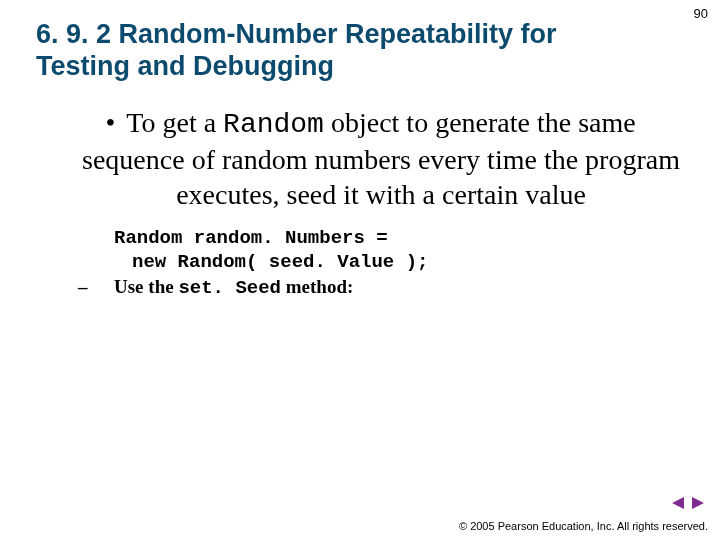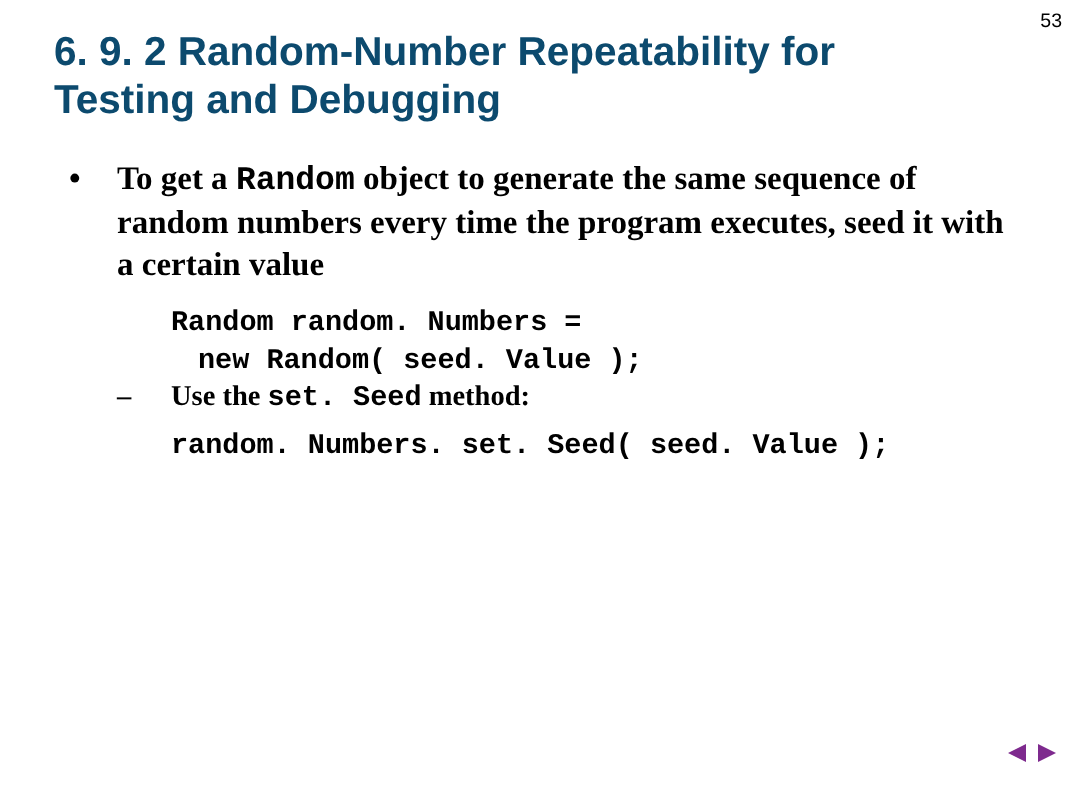--- a/index.html
+++ b/index.html
@@ -32,25 +32,26 @@
     font-family: Arial, Helvetica, sans-serif;
     font-weight: bold;
     font-size: 27px;
     color: #0c4a6e;
     line-height: 1.2;
     margin: 0 0 22px 0;
     padding-right: 40px;
   }
   .lvl1 {
     margin: 0 0 14px 26px;
-    font-size: 22px;
-    font-weight: bold;
+    font-size: 28px;
+    font-weight: normal;
     line-height: 1.25;
     text-indent: -16px;
     padding-left: 16px;
+    text-align: center;
   }
   .lvl1 .bullet {
     display: inline-block;
     width: 16px;
   }
   .lvl2 {
     margin: 0 0 8px 60px;
     font-size: 19px;
     font-weight: bold;
     line-height: 1.3;
@@ -92,48 +93,46 @@
   }
   .nav svg {
     display: block;
   }
 </style>
 </head>
 <body>
 
 <div class="slide">
 
-  <div class="page-num">53</div>
+  <div class="page-num">90</div>
 
   <h1 class="title">6. 9. 2 Random-Number Repeatability for Testing and Debugging</h1>
 
   <p class="lvl1">
     <span class="bullet">•</span><span>To get a </span><span class="code">Random</span><span> object to generate the same sequence of random numbers every time the program executes, seed it with a certain value</span>
   </p>
 
   <div class="codeblock">
     <div>Random random. Numbers =</div>
     <div class="indent">new Random( seed. Value );</div>
   </div>
 
   <p class="lvl2">
     <span class="dash">–</span><span>Use the </span><span class="code">set. Seed</span><span> method:</span>
   </p>
-  <div class="codeblock">
-    <div>random. Numbers. set. Seed( seed. Value );</div>
-  </div>
 
 
   <div class="nav">
     <span>
       <svg width="16" height="14">
           <polygon points="14,1 14,13 2,7" fill="#7e2a8e"></polygon>
         </svg>
     </span>
     <span>
       <svg width="16" height="14">
           <polygon points="2,1 2,13 14,7" fill="#7e2a8e"></polygon>
         </svg>
     </span>
   </div>
 
+  <div class="footer">© 2005 Pearson Education, Inc.  All rights reserved.</div>
 
 </div>
 
 </body></html>

